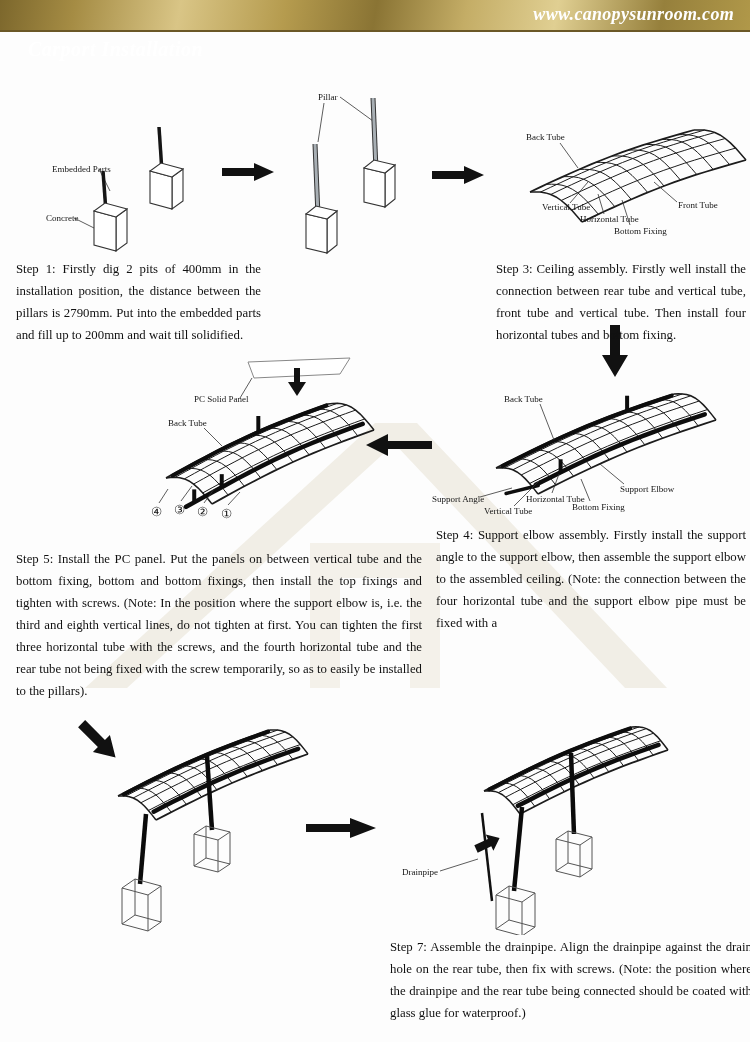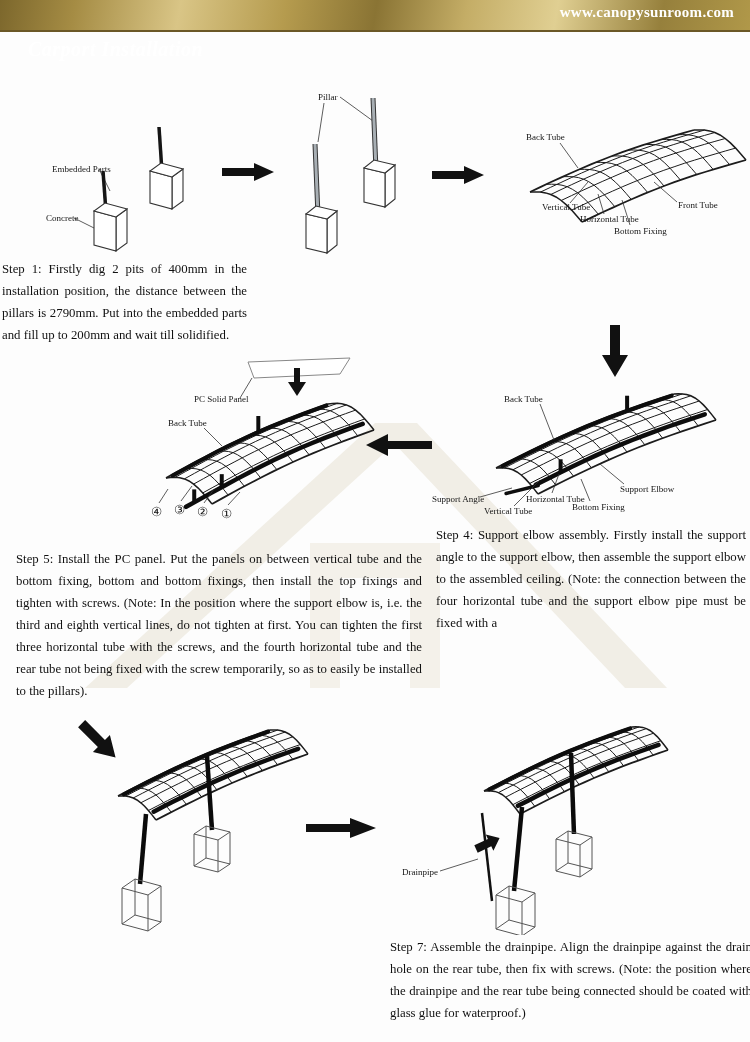--- a/index.html
+++ b/index.html
@@ -2,21 +2,21 @@
 <html><head>
 <meta charset="utf-8">
 <style>
   html,body{margin:0;padding:0;background:#e8e8e8;}
   #page{position:relative;width:750px;height:1042px;background:#fdfdfd;overflow:hidden;
         font-family:"Liberation Serif",serif;color:#111;}
   .hdr{position:absolute;left:0;top:0;width:750px;height:30px;
        background:linear-gradient(100deg,#7c672c 0%,#a58c44 10%,#d9c586 24%,#b59b4e 38%,#8a7434 50%,#c4ad66 62%,#e0cf92 74%,#96803c 88%,#b09849 100%);
        border-bottom:2px solid #6b5827;}
   .hdr .title{position:absolute;left:28px;top:2px;font-size:20px;font-weight:bold;font-style:italic;color:#fff;letter-spacing:.5px;margin-top:36px;}
-  .hdr .site{position:absolute;right:16px;top:4px;font-size:15px;font-weight:bold;color:#fff;letter-spacing:.3px;}
+  .hdr .site{position:absolute;right:16px;top:4px;font-size:18px;font-weight:bold;font-style:italic;color:#fff;letter-spacing:.3px;}
   .step-text{position:absolute;font-size:12.8px;line-height:1.72;text-align:justify;z-index:2;}
   .diagram{position:absolute;z-index:1;}
   .arrow{position:absolute;z-index:1;}
   svg text{font-family:"Liberation Serif",serif;font-size:9px;fill:#151515;}
   svg text.circ{font-size:12.5px;}
   .leader{stroke:#333;stroke-width:.8;}
   .rod{stroke:#151515;stroke-width:3.5;}
   .pillar-dark{stroke:#333;stroke-width:5;}
   .pillar-grey{stroke:#a8afb4;stroke-width:3;}
   .post{stroke:#0b0b0b;stroke-width:4.5;}
@@ -113,21 +113,22 @@
     <text x="40" y="98">Vertical Tube</text>
     <line class="leader" x1="68" y1="91" x2="86" y2="70"></line>
     <text x="78" y="110">Horizontal Tube</text>
     <line class="leader" x1="102" y1="102" x2="96" y2="82"></line>
     <text x="112" y="122">Bottom Fixing</text>
     <line class="leader" x1="128" y1="113" x2="120" y2="88"></line>
     <text x="176" y="96">Front Tube</text>
     <line class="leader" x1="175" y1="90" x2="152" y2="70"></line>
   </svg>
 
-  <div class="step-text" style="left:2px;top:258px;width:245px">Step 1: Firstly dig 2 pits of 400mm in the installation position, the distance between the pillars is 2790mm. Put into the embedded parts and fill up to 200mm and wait till solidified.</div>
+  <div class="step-text" style="left:16px;top:258px;width:245px">Step 1: Firstly dig 2 pits of 400mm in the installation position, the distance between the pillars is 2790mm. Put into the embedded parts and fill up to 200mm and wait till solidified.</div>
+  <div class="step-text" style="left:496px;top:258px;width:250px">Step 3: Ceiling assembly. Firstly well install the connection between rear tube and vertical tube, front tube and vertical tube. Then install four horizontal tubes and bottom fixing.</div>
 
   <svg class="arrow" style="left:602px;top:325px" width="26" height="54" viewBox="0 0 26 54">
     <polygon class="blkarrow" points="8,0 18,0 18,30 26,30 13,52 0,30 8,30"></polygon>
   </svg>
 
   <svg class="diagram" style="left:118px;top:356px" width="266" height="182" viewBox="0 0 266 182">
     <polygon points="130,6 232,2 222,18 136,22" fill="#fff" stroke="#888" stroke-width="1"></polygon>
     <g>
       <rect x="176" y="12" width="6" height="14" class="blkarrow"></rect>
       <polygon class="blkarrow" points="170,26 188,26 179,40"></polygon>

